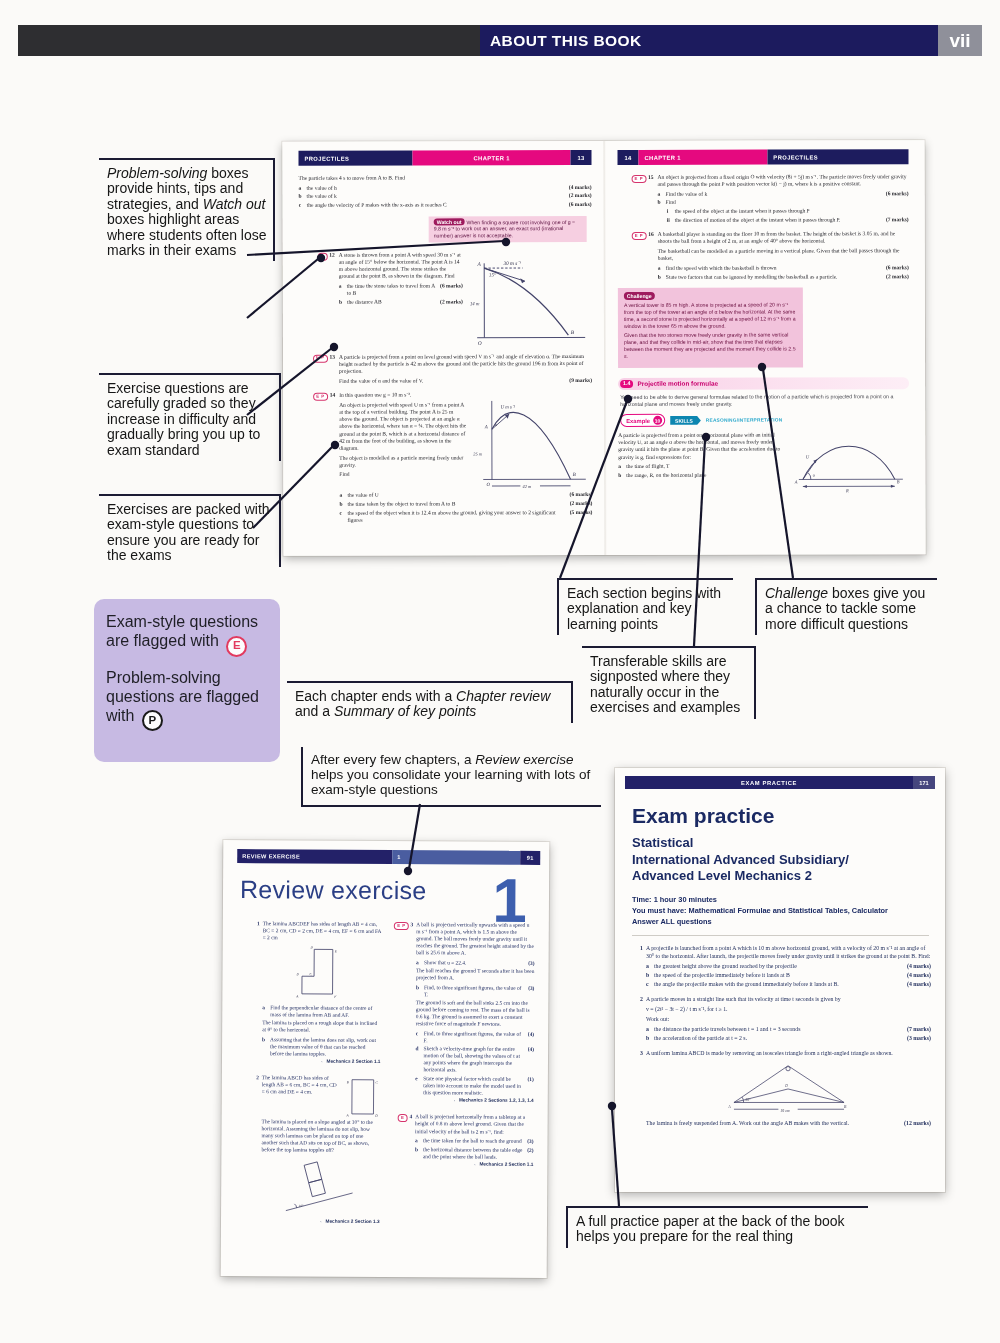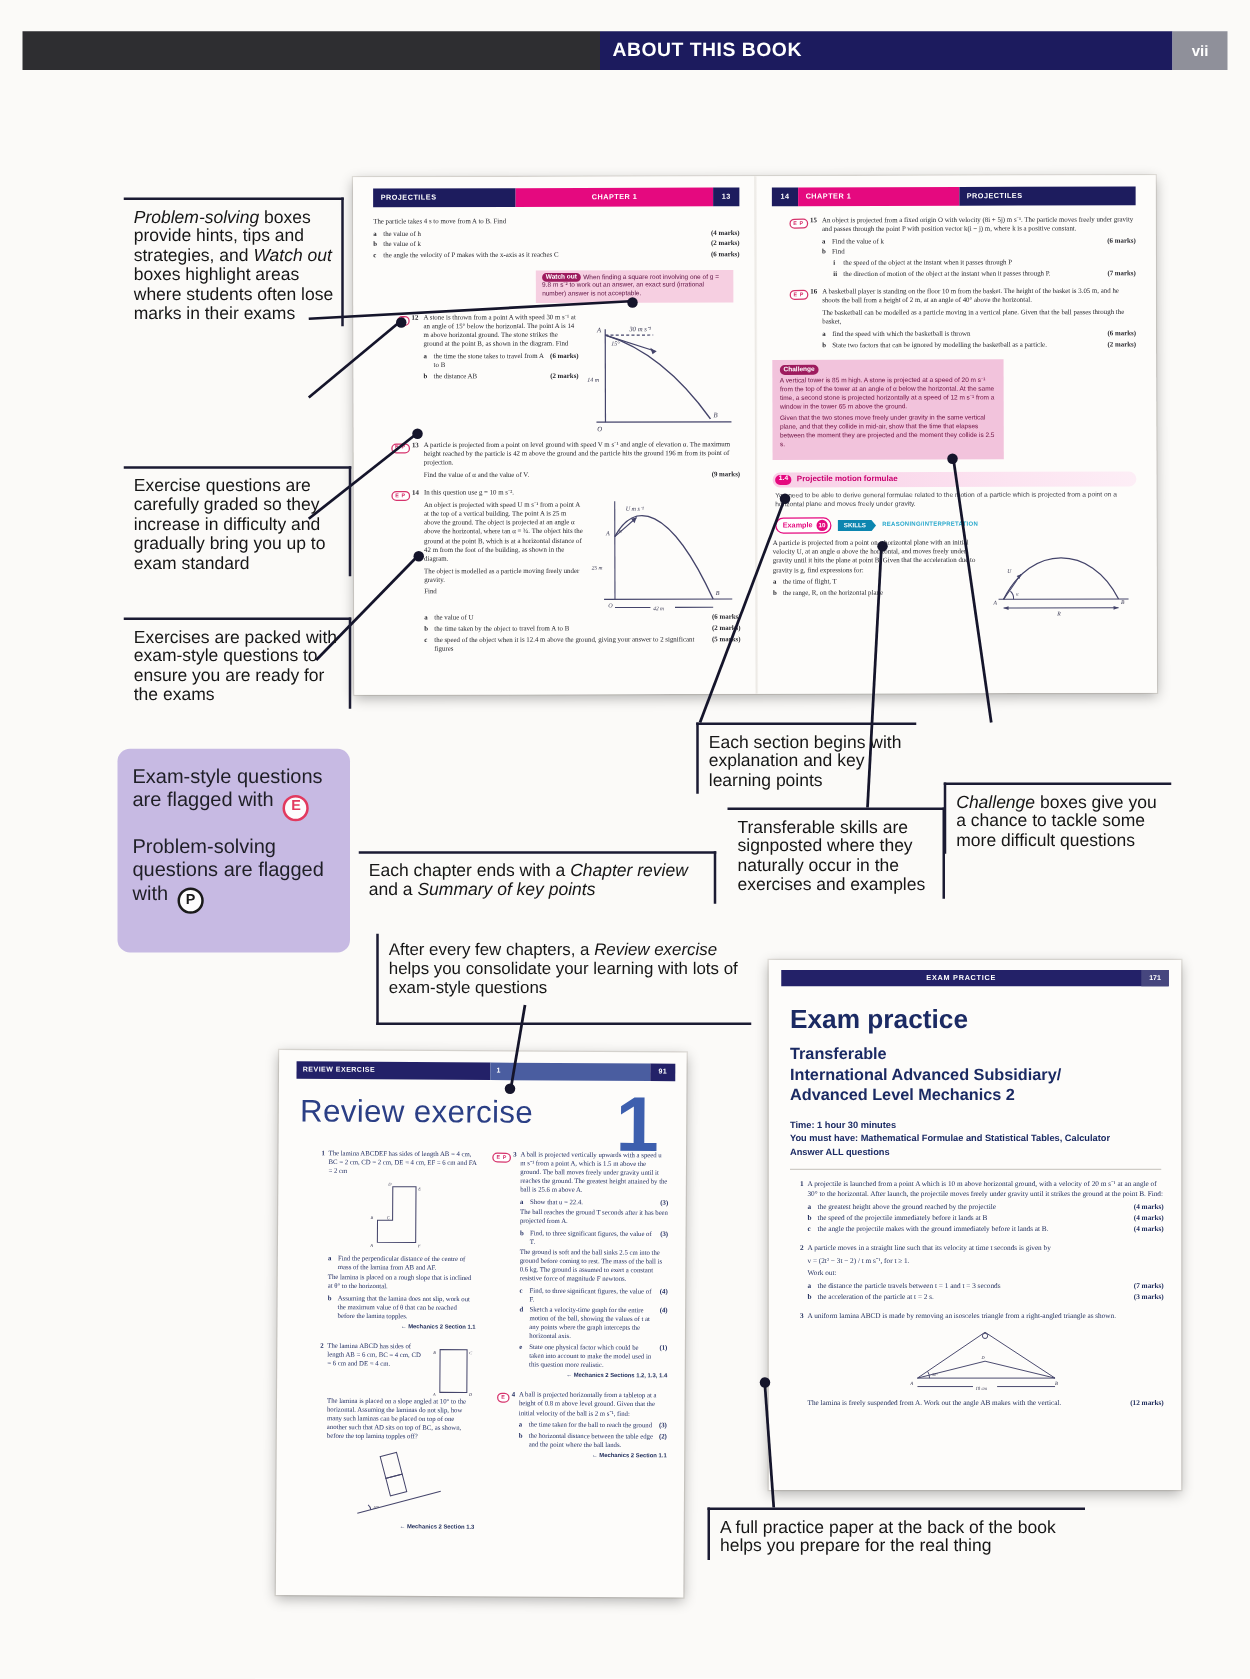--- a/index.html
+++ b/index.html
@@ -5,21 +5,21 @@
   html,body{margin:0;padding:0;background:#fff;}
   .canvas{position:relative;width:1000px;height:1343px;background:#fbfaf8;overflow:hidden;
           font-family:"Liberation Sans",sans-serif;}
 
   
   .topbar{position:absolute;left:18px;top:25px;width:964px;height:31px;display:flex;}
   .tb-gray{flex:0 0 462px;background:#2e2e31;}
   .tb-navy{flex:1;background:#1c1b5e;color:#fff;display:flex;align-items:center;padding-left:10px;
            font-weight:bold;font-size:15.5px;letter-spacing:.4px;}
   .tb-vii{flex:0 0 44px;background:#8f909a;color:#fff;display:flex;align-items:center;justify-content:center;
-          font-weight:bold;font-size:12px;}
+          font-weight:bold;font-size:19px;}
 
   
   .connectors{position:absolute;left:0;top:0;width:1000px;height:1343px;z-index:6;pointer-events:none;}
   .connectors line{stroke:#15152b;stroke-width:2.2;}
   .connectors circle{fill:#15152b;}
 
   
   .note{position:absolute;font-size:14px;line-height:1.1;color:#161616;padding:6px 4px 3px 8px;z-index:7;}
   .nt-tr{border-top:2px solid #1b1b33;border-right:2px solid #1b1b33;}
   .nt-tl{border-top:2px solid #1b1b33;border-left:2px solid #1b1b33;}
@@ -429,23 +429,23 @@
       <span class="badge bE">E</span>
     </div>
     <div class="fl-line">
       <span>Problem-solving questions are flagged with</span>
       <span class="badge bP">P</span>
     </div>
   </div>
 
   <div class="note nt-tl" style="left:557px;top:578px;width:162px;"><span class="npart">Each section begins with explanation and key learning points</span></div>
   <div class="note nt-tr" style="left:287px;top:681px;width:272px;"><span class="npart">Each chapter ends with a </span><span class="npart it">Chapter review</span><span class="npart"> and a </span><span class="npart it">Summary of key points</span></div>
-  <div class="note nt-tl" style="left:755px;top:578px;width:168px;margin-top:48px;"><span class="npart it">Challenge</span><span class="npart"> boxes give you a chance to tackle some more difficult questions</span></div>
+  <div class="note nt-tl" style="left:755px;top:578px;width:168px;"><span class="npart it">Challenge</span><span class="npart"> boxes give you a chance to tackle some more difficult questions</span></div>
   <div class="note nt-tr" style="left:582px;top:646px;width:160px;"><span class="npart">Transferable skills are signposted where they naturally occur in the exercises and examples</span></div>
-  <div class="note nt-lb" style="left:301px;top:747px;width:286px;font-size:13.5px;padding-bottom:20px;"><span class="npart">After every few chapters, a </span><span class="npart it">Review exercise</span><span class="npart"> helps you consolidate your learning with lots of exam-style questions</span></div>
+  <div class="note nt-lb" style="left:301px;top:747px;width:286px;font-size:13.5px;padding-bottom:7px;"><span class="npart">After every few chapters, a </span><span class="npart it">Review exercise</span><span class="npart"> helps you consolidate your learning with lots of exam-style questions</span></div>
   <div class="note nt-tl" style="left:566px;top:1206px;width:288px;"><span class="npart">A full practice paper at the back of the book helps you prepare for the real thing</span></div>
 
   <section class="reviewpg">
     <div class="rev-hd">
       <div class="rh-navy s1">REVIEW EXERCISE</div>
       <div class="s2">1</div>
       <div class="rh-navy s3">91</div>
     </div>
     <div class="rev-title">Review exercise</div>
     <div class="rev-big">1</div>
@@ -576,21 +576,21 @@
         </div>
     </div>
   </section>
 
   <section class="exampg">
     <div class="ex-hd">
       <div class="t">EXAM PRACTICE</div>
       <div class="p">171</div>
     </div>
     <div class="exam-title">Exam practice</div>
-    <div class="exam-sub">Transferable</div>
+    <div class="exam-sub">Statistical</div>
     <div class="exam-sub">International Advanced Subsidiary/</div>
     <div class="exam-sub">Advanced Level Mechanics 2</div>
     <div class="exam-info">Time: 1 hour 30 minutes</div>
     <div class="exam-info" style="margin-top:0">You must have: Mathematical Formulae and Statistical Tables, Calculator</div>
     <div class="exam-info" style="margin-top:0">Answer ALL questions</div>
     <hr class="exam-hr">
     <div class="exam-qs">
         <div class="q">
           <div class="qmark">
             <span class="qnum">1</span>

